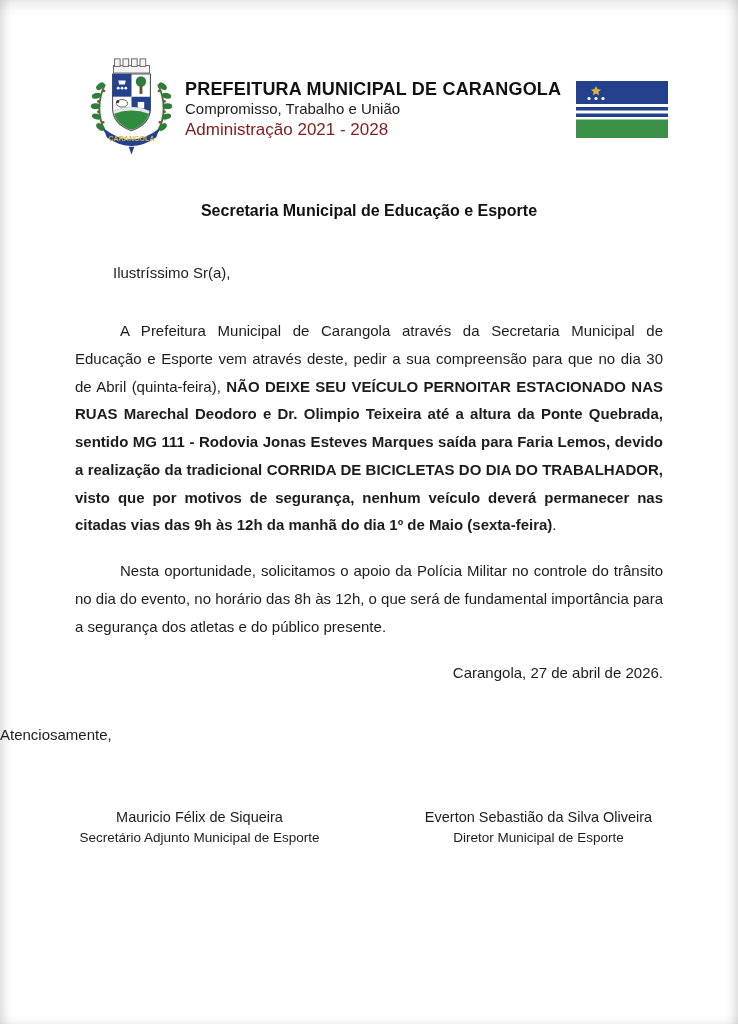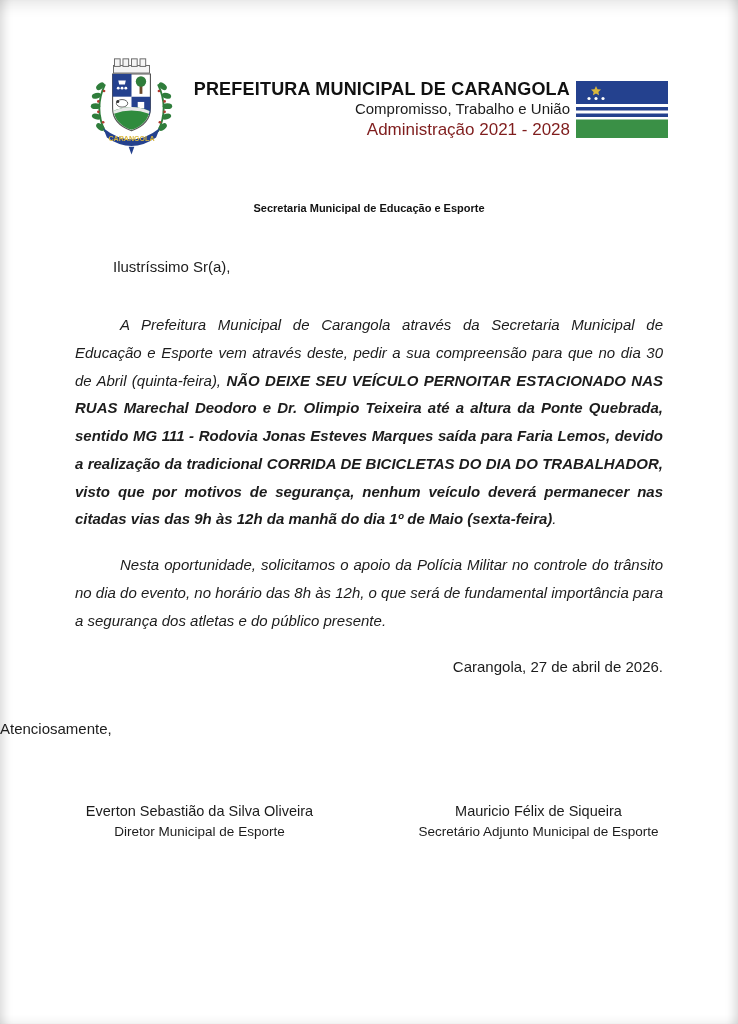--- a/index.html
+++ b/index.html
@@ -19,44 +19,43 @@
       inset 0 -10px 10px -8px rgba(0,0,0,0.07);
   }
 
   
   .header {
     display: flex;
     align-items: center;
     padding: 56px 70px 0 84px;
     gap: 6px;
   }
-  .header-center { flex: 1; text-align: right; }
+  .header-center { flex: 1; text-align: left; }
   .org-title { font-size: 18px; font-weight: bold; letter-spacing: 0.2px; color: #111; }
   .org-subtitle { font-size: 15px; color: #1c1c1c; }
   .org-admin { font-size: 17px; margin-top: 3px; color: #7f1d1d; }
 
   
   .doc-title {
     margin-top: 40px;
     text-align: center;
-    font-size: 11px;
+    font-size: 16px;
     font-weight: bold;
     color: #111;
   }
 
   
   .salutation { margin: 44px 113px 0; font-size: 15px; }
   .para {
     margin: 0 75px;
     font-size: 15px;
     line-height: 27.75px;
     text-align: justify;
     text-indent: 45px;
     color: #1c1c1c;
-    font-style: italic;
   }
   .p1 { margin-top: 36px; }
   .p2 { margin-top: 18px; }
   .p3 { margin-top: 4px; }
   .bold { font-weight: bold; }
 
   .date-line { margin: 24px 75px 0; text-align: right; font-size: 15px; }
   .closing { margin-top: 45px; text-align: left; font-size: 15px; }
 
   
@@ -167,22 +166,22 @@
 
   <p class="para p2">Nesta oportunidade, solicitamos o apoio da Polícia Militar no controle do trânsito no dia do evento, no horário das 8h às 12h, o que será de fundamental importância para a segurança dos atletas e do público presente.</p>
 
 
   <div class="date-line">Carangola, 27 de abril de 2026.</div>
 
   <div class="closing">Atenciosamente,</div>
 
   <div class="signatures">
     <div class="sig-block">
+      <div class="sig-name">Mauricio Félix de Siqueira</div>
+      <div class="sig-role">Secretário Adjunto Municipal de Esporte</div>
+    </div>
+    <div class="sig-block">
       <div class="sig-name">Everton Sebastião da Silva Oliveira</div>
       <div class="sig-role">Diretor Municipal de Esporte</div>
-    </div>
-    <div class="sig-block">
-      <div class="sig-name">Mauricio Félix de Siqueira</div>
-      <div class="sig-role">Secretário Adjunto Municipal de Esporte</div>
     </div>
   </div>
 
 </div>
 
 </body></html>

